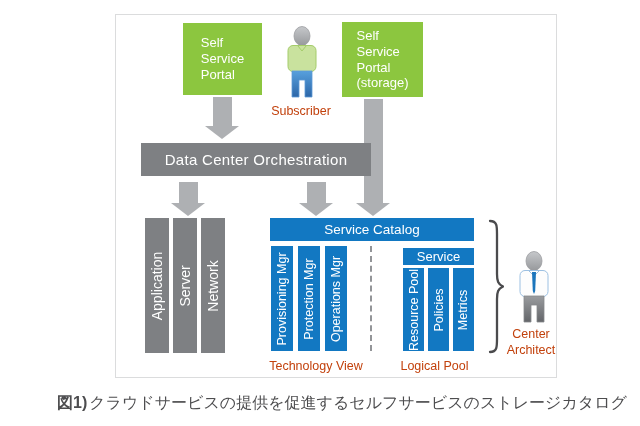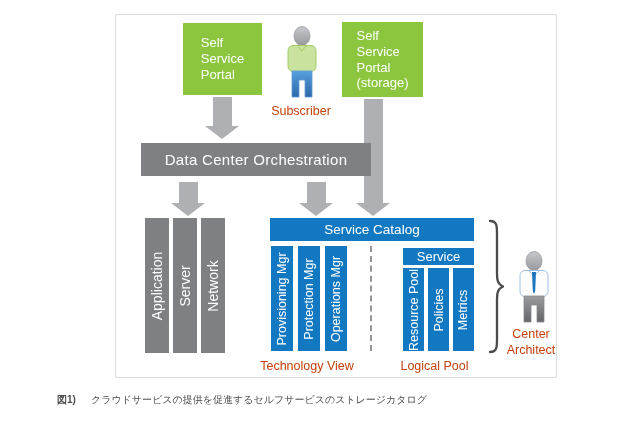--- a/index.html
+++ b/index.html
@@ -47,31 +47,31 @@
   .arrow .shaft { width:19px; flex:1; background:#AEB0B3; }
   .arrow .head  { width:0; height:0; border-left:17px solid transparent;
                   border-right:17px solid transparent; border-top:13px solid #AEB0B3; }
   .a1 { left:89px;  top:82px;  height:42px; }
   .a2 { left:55px;  top:167px; height:34px; }
   .a3 { left:183px; top:167px; height:34px; }
   .a4 { left:240px; top:84px;  height:117px; }
 
   .lbl { position:absolute; color:#c2410c; font-size:12.5px; text-align:center; }
   .subscriber-lbl { left:138px; top:89px;  width:94px; }
-  .tech-lbl      { left:136px; top:344px; width:110px; }
+  .tech-lbl      { left:145px; top:344px; width:110px; }
   .logical-lbl   { left:266px; top:344px; width:105px; }
   .arch-lbl      { left:375px; top:312px; width:80px; white-space:pre-line; line-height:1.25; }
 
   .brace { position:absolute; left:371px; top:204px; }
   .person { position:absolute; }
   .subscriber-icon { left:163px; top:11px; }
   .architect-icon  { left:395px; top:236px; }
 
-  .caption { position:absolute; left:57px; top:393px; display:flex; gap:15px;
-             font-size:10px; color:#4D4D4F; align-items:baseline; }
+  .caption { position:absolute; left:57px; top:393px; display:flex; gap:2px;
+             font-size:16px; color:#4D4D4F; align-items:baseline; }
   .caption .pre { font-weight:bold; }
 </style>
 </head>
 <body>
 
 <div class="stage">
   <div class="panel">
 
     <div class="box green portal portal-left">Self
 Service

